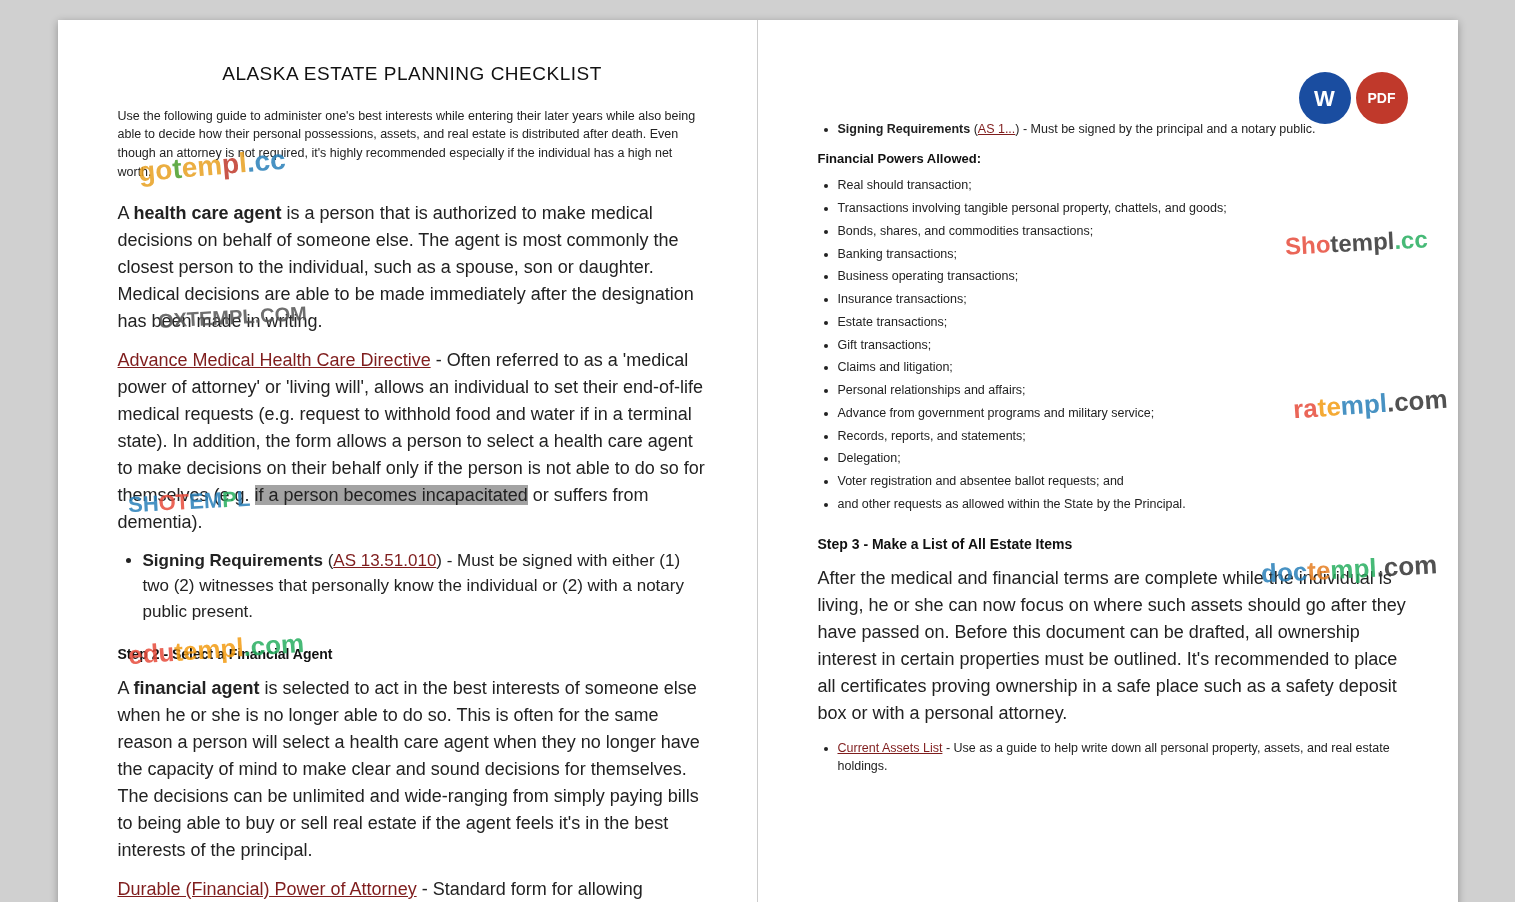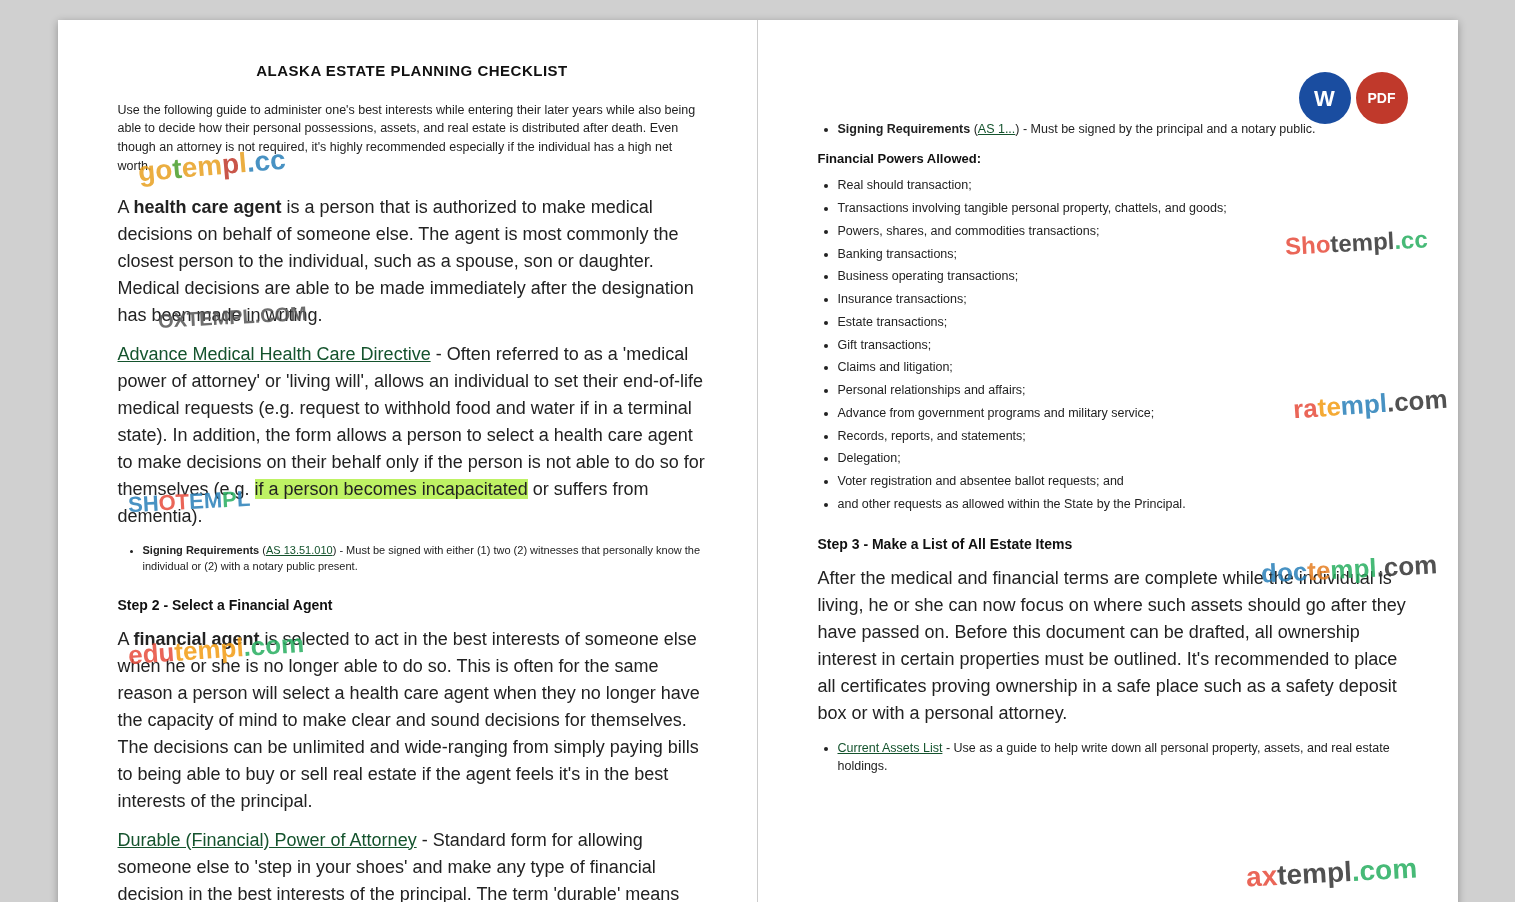--- a/index.html
+++ b/index.html
@@ -33,43 +33,43 @@
     .right-page {
       width: 50%;
       padding: 40px 50px 40px 60px;
       line-height: 1.5;
       color: #111;
       position: relative;
       overflow: hidden;
     }
     .doc-title {
       text-align: center;
-      font-weight: bold;
-      font-size: 15px;
+      font-weight: normal;
+      font-size: 19px;
       margin-bottom: 18px;
       letter-spacing: 0.5px;
     }
     .intro-text {
       font-size: 12.5px;
       margin-bottom: 18px;
       color: #222;
     }
     .step-heading {
       font-weight: bold;
       font-size: 14px;
       margin-bottom: 10px;
       margin-top: 20px;
     }
     .body-text {
       font-size: 18px;
       margin-bottom: 12px;
       color: #222;
     }
     .link-text {
-      color: #14532d;
+      color: #7f1d1d;
       text-decoration: underline;
       cursor: pointer;
     }
     .bold-term {
       font-weight: bold;
     }
     .bullet-list {
       margin-left: 20px;
       margin-bottom: 10px;
     }
@@ -77,21 +77,21 @@
       font-size: 12.5px;
       margin-bottom: 4px;
       list-style-type: disc;
       color: #222;
     }
     .signing-req {
       margin-left: 25px;
       margin-bottom: 8px;
     }
     .signing-req li {
-      font-size: 11px;
+      font-size: 17px;
       margin-bottom: 4px;
       list-style-type: disc;
       color: #222;
     }
 
     
     .watermark {
       position: absolute;
       font-weight: bold;
       pointer-events: none;
@@ -145,21 +145,21 @@
     .wm-axtempl {
       color: #e74c3c;
       font-size: 28px;
       bottom: 120px;
       right: 40px;
       transform: rotate(-3deg);
     }
 
     
     .highlight-yellow {
-      background-color: #bef264;
+      background-color: #a3a3a3;
     }
 
     
     .badge-container {
       position: absolute;
       top: 52px;
       right: 50px;
       display: flex;
       gap: 5px;
       z-index: 20;
@@ -277,21 +277,21 @@
           (<a class="link-text" href="#">AS 1...</a>) - Must be signed by the principal and a notary public.
         </li>
       </ul>
     <p></p>
 
     <p class="financial-powers-title">Financial Powers Allowed:</p>
 
     <ul class="bullet-list">
       <li>Real should transaction;</li>
       <li>Transactions involving tangible personal property, chattels, and goods;</li>
-      <li>Powers, shares, and commodities transactions;</li>
+      <li>Bonds, shares, and commodities transactions;</li>
       <li>Banking transactions;</li>
       <li>Business operating transactions;</li>
       <li>Insurance transactions;</li>
       <li>Estate transactions;</li>
       <li>Gift transactions;</li>
       <li>Claims and litigation;</li>
       <li>Personal relationships and affairs;</li>
       <li>Advance from government programs and military service;</li>
       <li>Records, reports, and statements;</li>
       <li>Delegation;</li>

